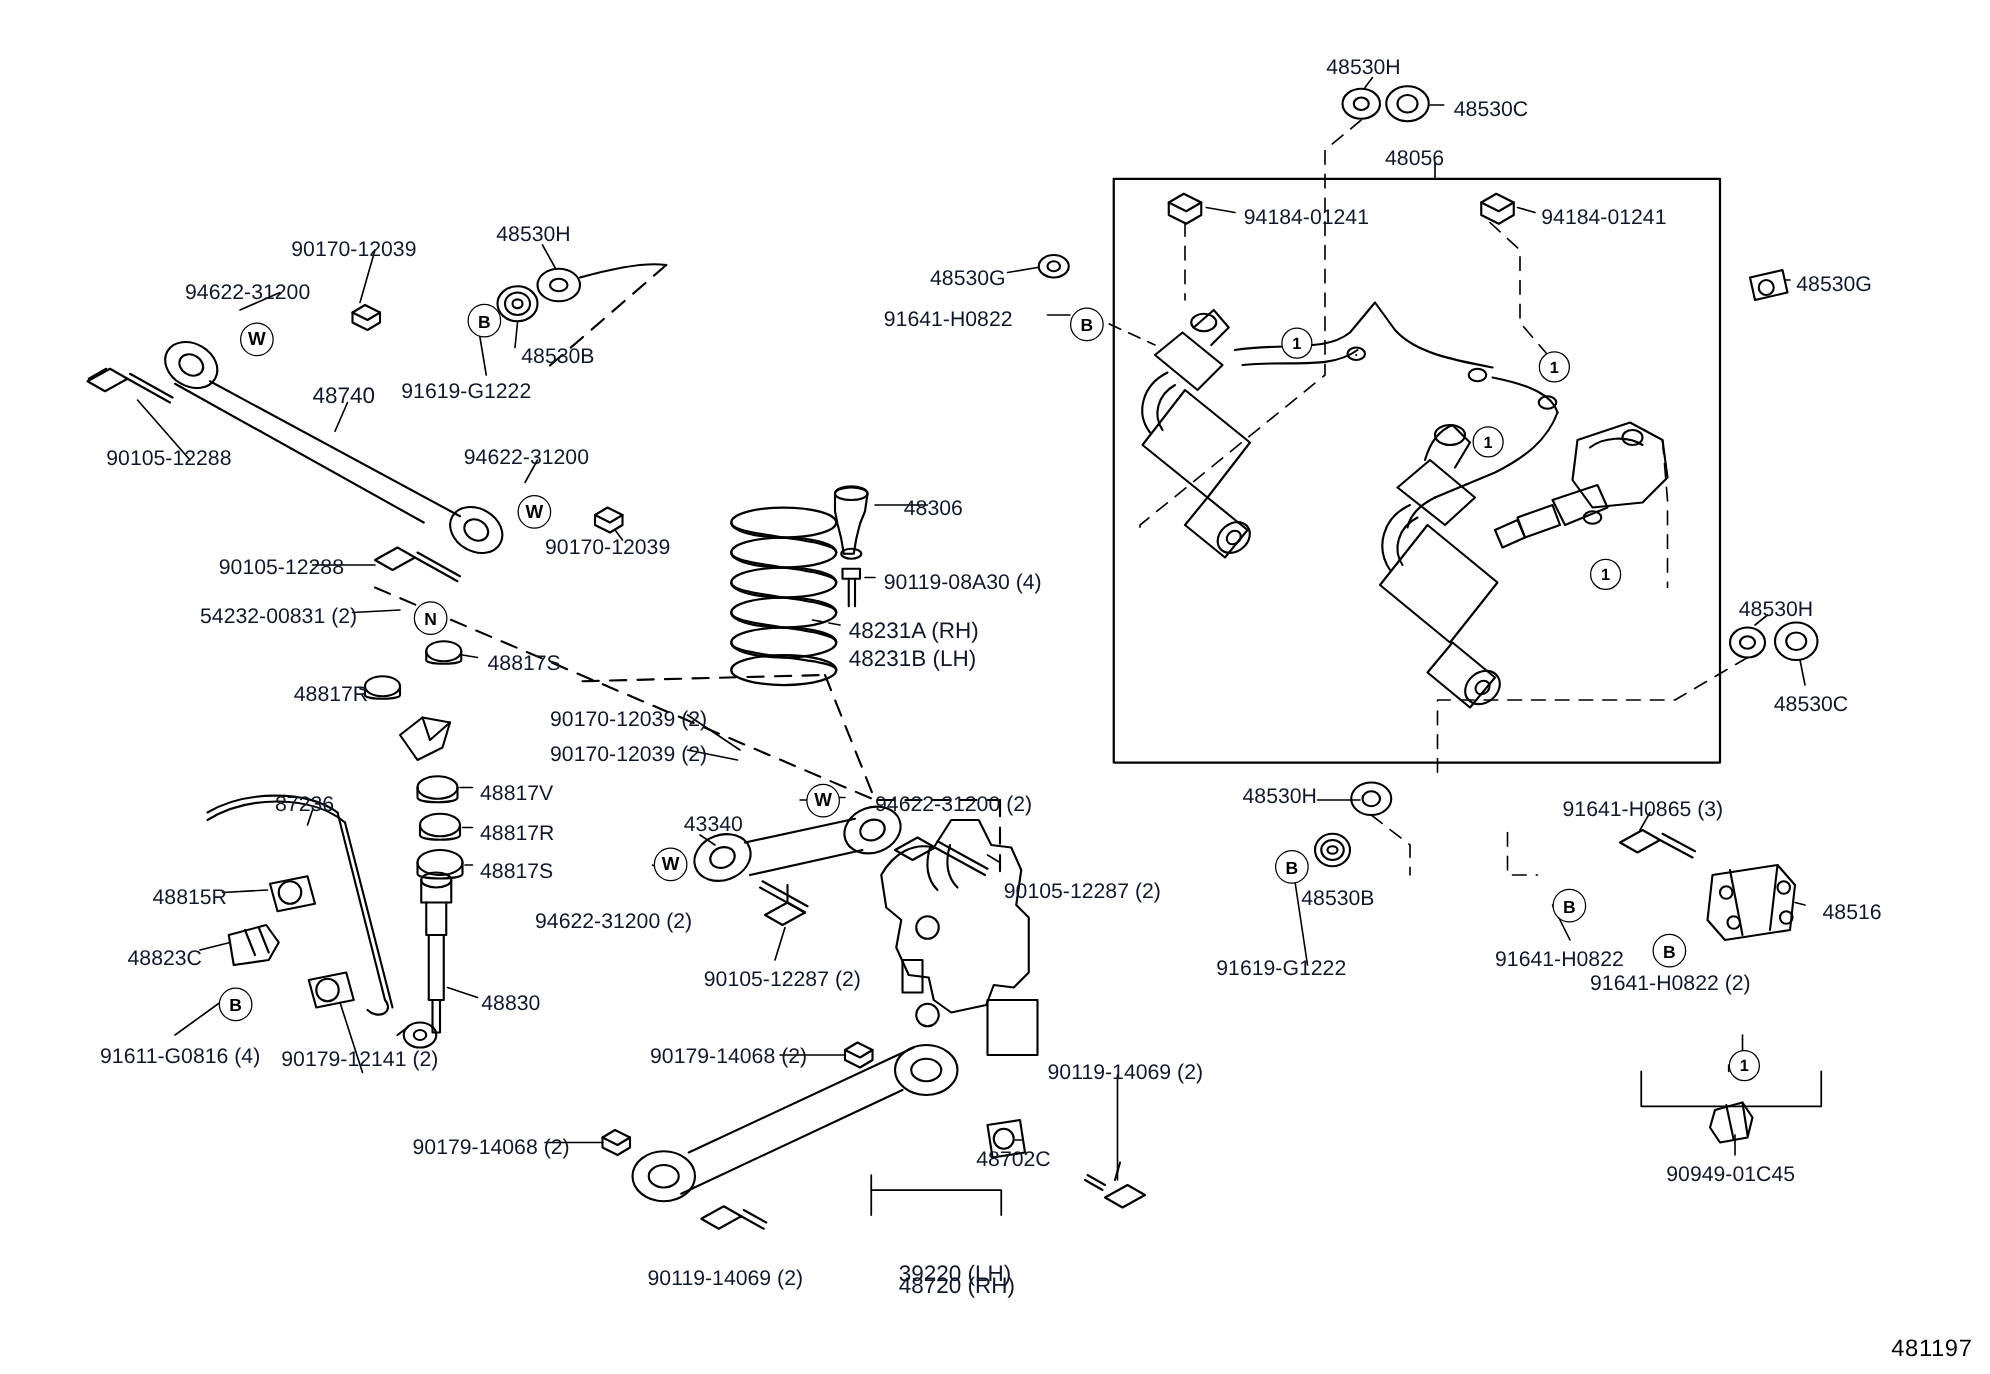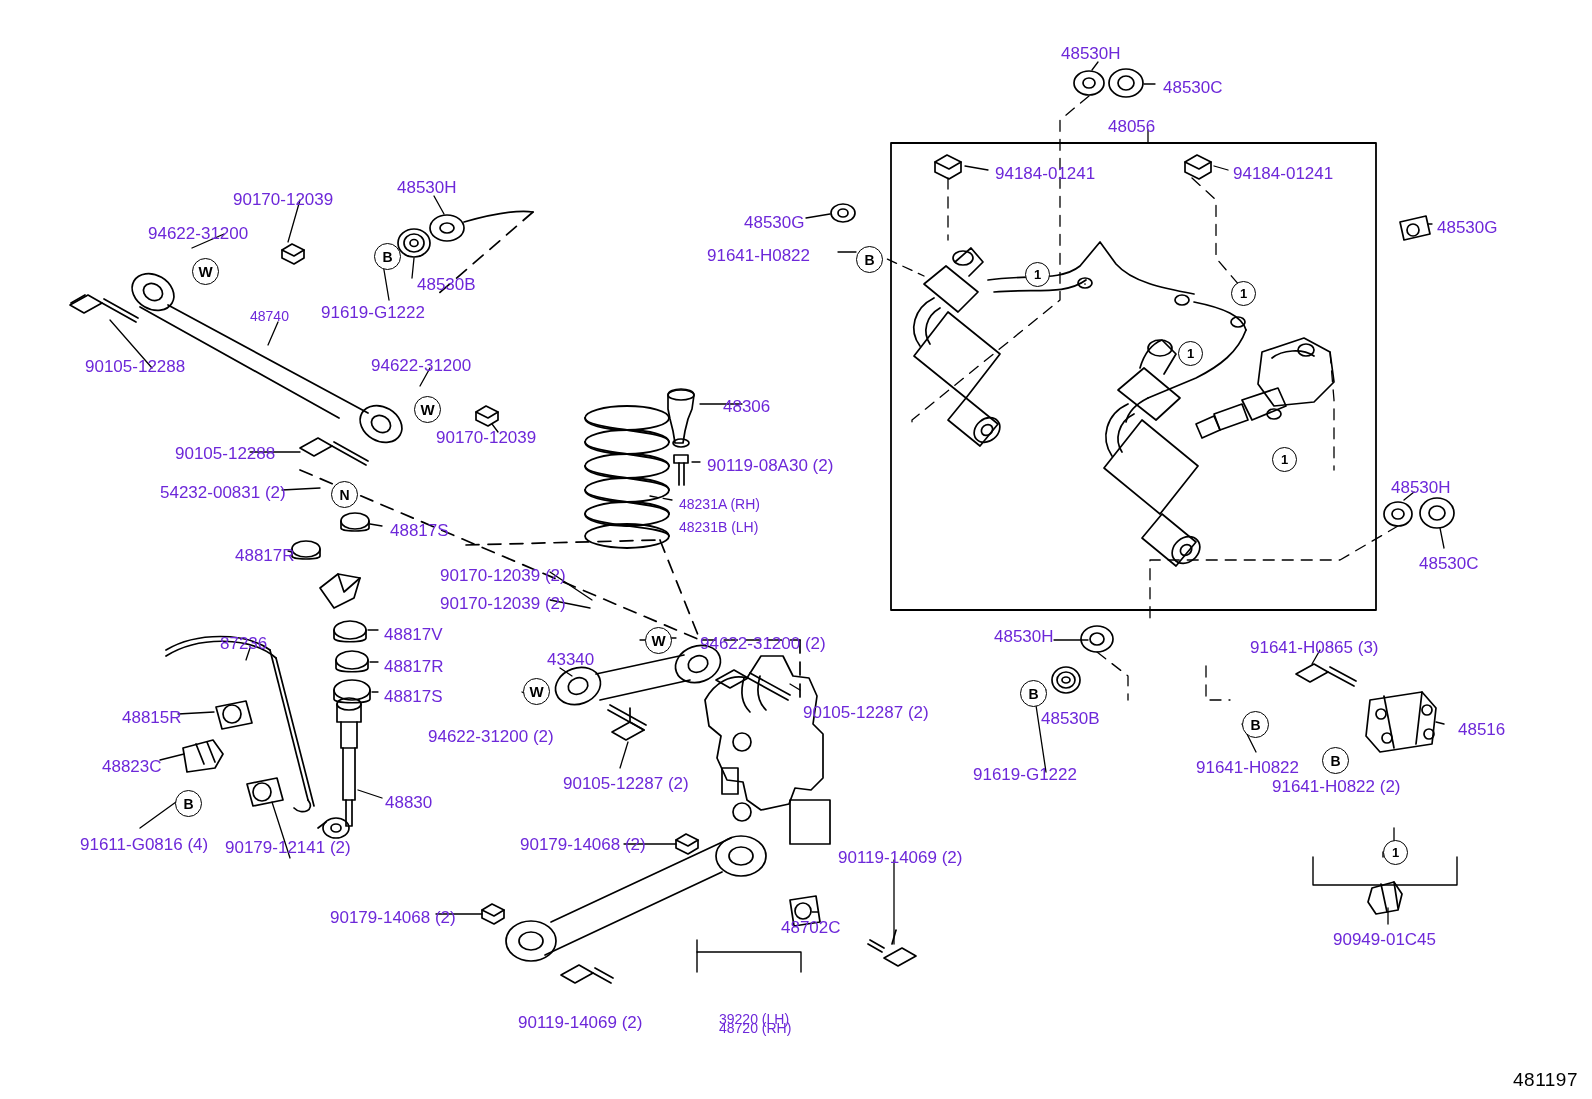--- a/index.html
+++ b/index.html
@@ -1,20 +1,20 @@
 <!DOCTYPE html>
 <html><head>
 <meta charset="utf-8">
 <style>
   html,body{margin:0;padding:0;background:#ffffff;}
   body{width:1592px;height:1099px;position:relative;overflow:hidden;
        font-family:"Liberation Sans", sans-serif;color:#000;}
   #stage{position:absolute;left:0;top:0;width:1592px;height:1099px;}
-  .lbl{position:absolute;font-size:17px;line-height:19px;white-space:pre;color:#6d28d9;}
-  .lbl.big{font-size:14px;}
+  .lbl{position:absolute;font-size:17px;line-height:19px;white-space:pre;color:#0f172a;}
+  .lbl.big{font-size:18px;}
   .circ{position:absolute;border:1.6px solid #000;border-radius:50%;
         display:flex;align-items:center;justify-content:center;
         font-size:14px;font-weight:600;background:#fff;}
   .circ.w{width:25px;height:25px;font-size:15px;}
   .circ.b{width:25px;height:25px;}
   .circ.n{width:25px;height:25px;}
   .circ.one{width:23px;height:23px;font-size:13px;}
   svg{position:absolute;left:0;top:0;}
   .corner{position:absolute;right:14px;bottom:8px;font-size:19px;letter-spacing:.5px;}
 </style>
@@ -341,21 +341,21 @@
   <div class="lbl" style="left:321px;top:303px">91619-G1222</div>
   <div class="lbl big" style="left:250px;top:307px">48740</div>
   <div class="lbl" style="left:85px;top:357px">90105-12288</div>
   <div class="lbl" style="left:371px;top:356px">94622-31200</div>
   <div class="lbl" style="left:436px;top:428px">90170-12039</div>
   <div class="lbl" style="left:175px;top:444px">90105-12288</div>
   <div class="lbl" style="left:160px;top:483px">54232-00831 (2)</div>
   <div class="lbl" style="left:390px;top:521px">48817S</div>
   <div class="lbl" style="left:235px;top:546px">48817R</div>
   <div class="lbl" style="left:723px;top:397px">48306</div>
-  <div class="lbl" style="left:707px;top:456px">90119-08A30 (2)</div>
+  <div class="lbl" style="left:707px;top:456px">90119-08A30 (4)</div>
   <div class="lbl big" style="left:679px;top:495px">48231A (RH)</div>
   <div class="lbl big" style="left:679px;top:518px">48231B (LH)</div>
   <div class="lbl" style="left:440px;top:566px">90170-12039 (2)</div>
   <div class="lbl" style="left:440px;top:594px">90170-12039 (2)</div>
   <div class="lbl" style="left:384px;top:625px">48817V</div>
   <div class="lbl" style="left:384px;top:657px">48817R</div>
   <div class="lbl" style="left:384px;top:687px">48817S</div>
   <div class="lbl" style="left:220px;top:634px">87236</div>
   <div class="lbl" style="left:122px;top:708px">48815R</div>
   <div class="lbl" style="left:102px;top:757px">48823C</div>

